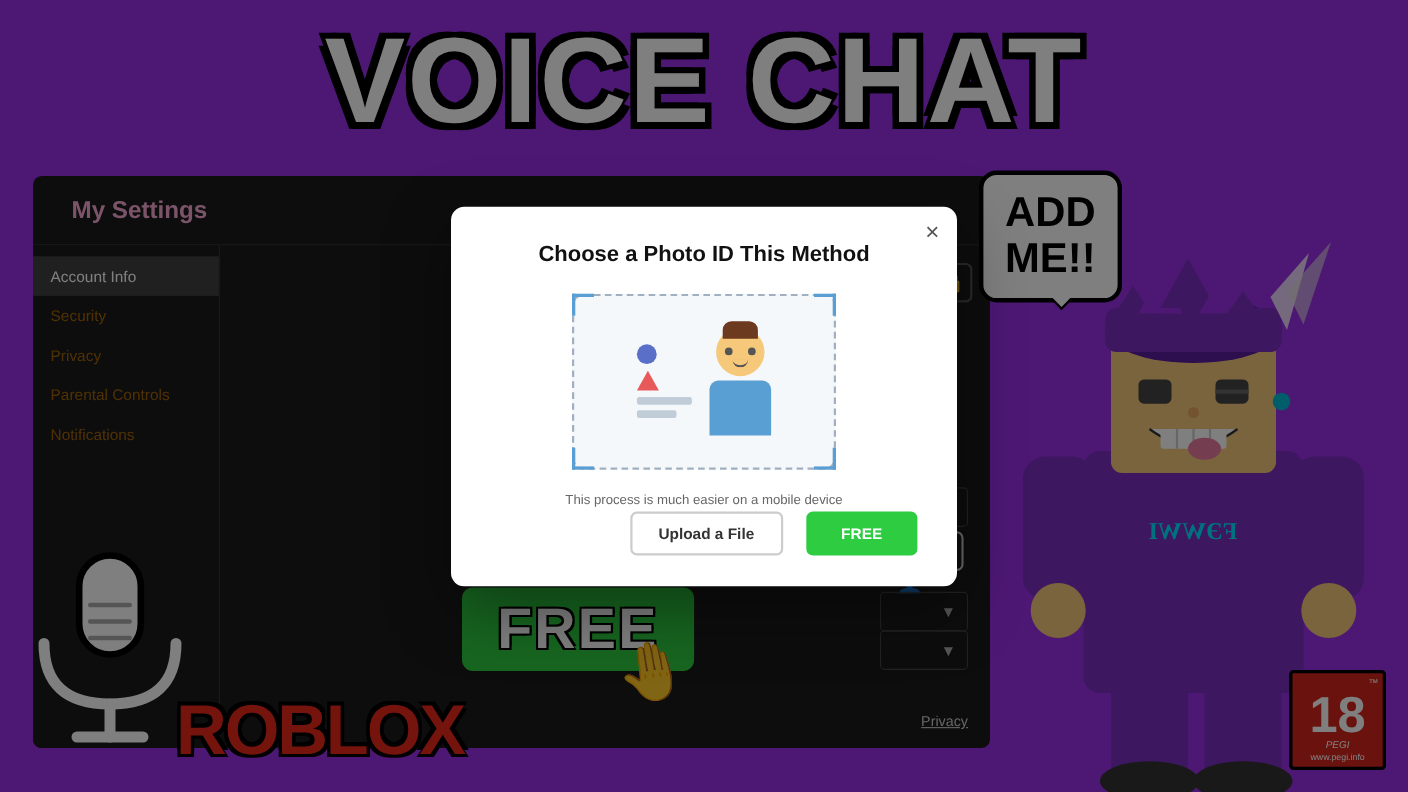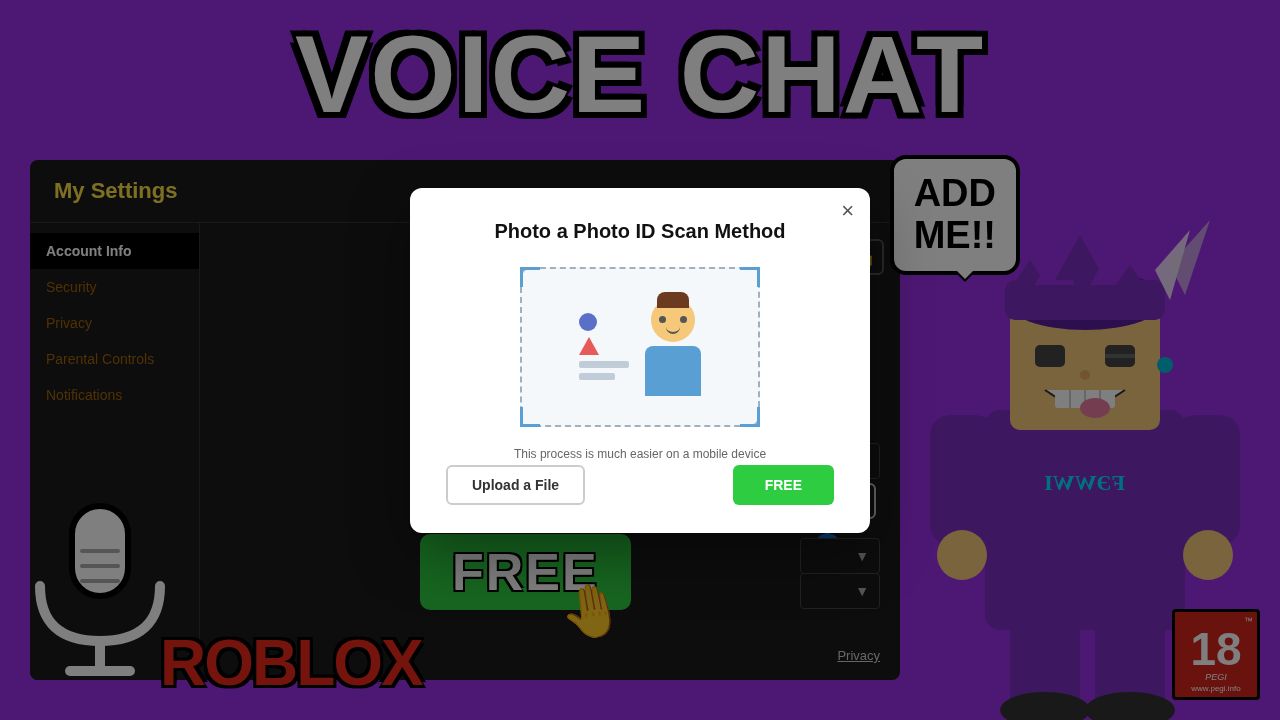--- a/index.html
+++ b/index.html
@@ -143,23 +143,24 @@
       border-radius: 8px;
       z-index: 8;
       overflow: hidden;
     }
 
     .settings-header {
       padding: 18px 24px;
       border-bottom: 1px solid #333;
     }
     .settings-title {
-      color: #fde047;
+      color: #f9a8d4;
       font-size: 22px;
       font-weight: 700;
+      margin-left: 11px;
     }
 
     .settings-content {
       display: flex;
       height: calc(100% - 60px);
     }
 
     
     .settings-sidebar {
       width: 170px;
@@ -167,23 +168,23 @@
       border-right: 1px solid #333;
       padding: 10px 0;
     }
     .sidebar-item {
       padding: 10px 16px;
       color: #a16207;
       font-size: 14px;
       cursor: pointer;
     }
     .sidebar-item.active {
-      background: #000000;
+      background: #404040;
       color: white;
-      font-weight: 700;
+      font-weight: 400;
     }
 
     
     .settings-main {
       flex: 1;
       padding: 20px;
       overflow-y: auto;
       position: relative;
     }
 
@@ -429,22 +430,22 @@
     .modal-desc {
       text-align: center;
       font-size: 12px;
       color: #555;
       line-height: 1.5;
       margin-bottom: 24px;
     }
 
     .modal-buttons {
       display: flex;
-      gap: 4px;
-      justify-content: space-between;
+      gap: 21px;
+      justify-content: flex-end;
     }
 
     .btn-upload {
       padding: 10px 24px;
       border: 2px solid #ccc;
       border-radius: 6px;
       background: white;
       color: #333;
       font-size: 14px;
       font-weight: 600;
@@ -566,21 +567,21 @@
       <div class="privacy-link">Privacy</div>
     </div>
   </div>
 </div>
 
 <div class="modal-overlay">
   <div class="modal">
 
     <button class="modal-close">×</button>
 
-    <div class="modal-title">Photo a Photo ID Scan Method</div>
+    <div class="modal-title">Choose a Photo ID This Method</div>
 
     <div class="scan-illustration">
       <div class="corner tl"></div>
       <div class="corner tr"></div>
       <div class="corner bl"></div>
       <div class="corner br"></div>
 
       <div class="id-card-inner">
         <div class="shapes-side">
           <div class="shape-circle"></div>

